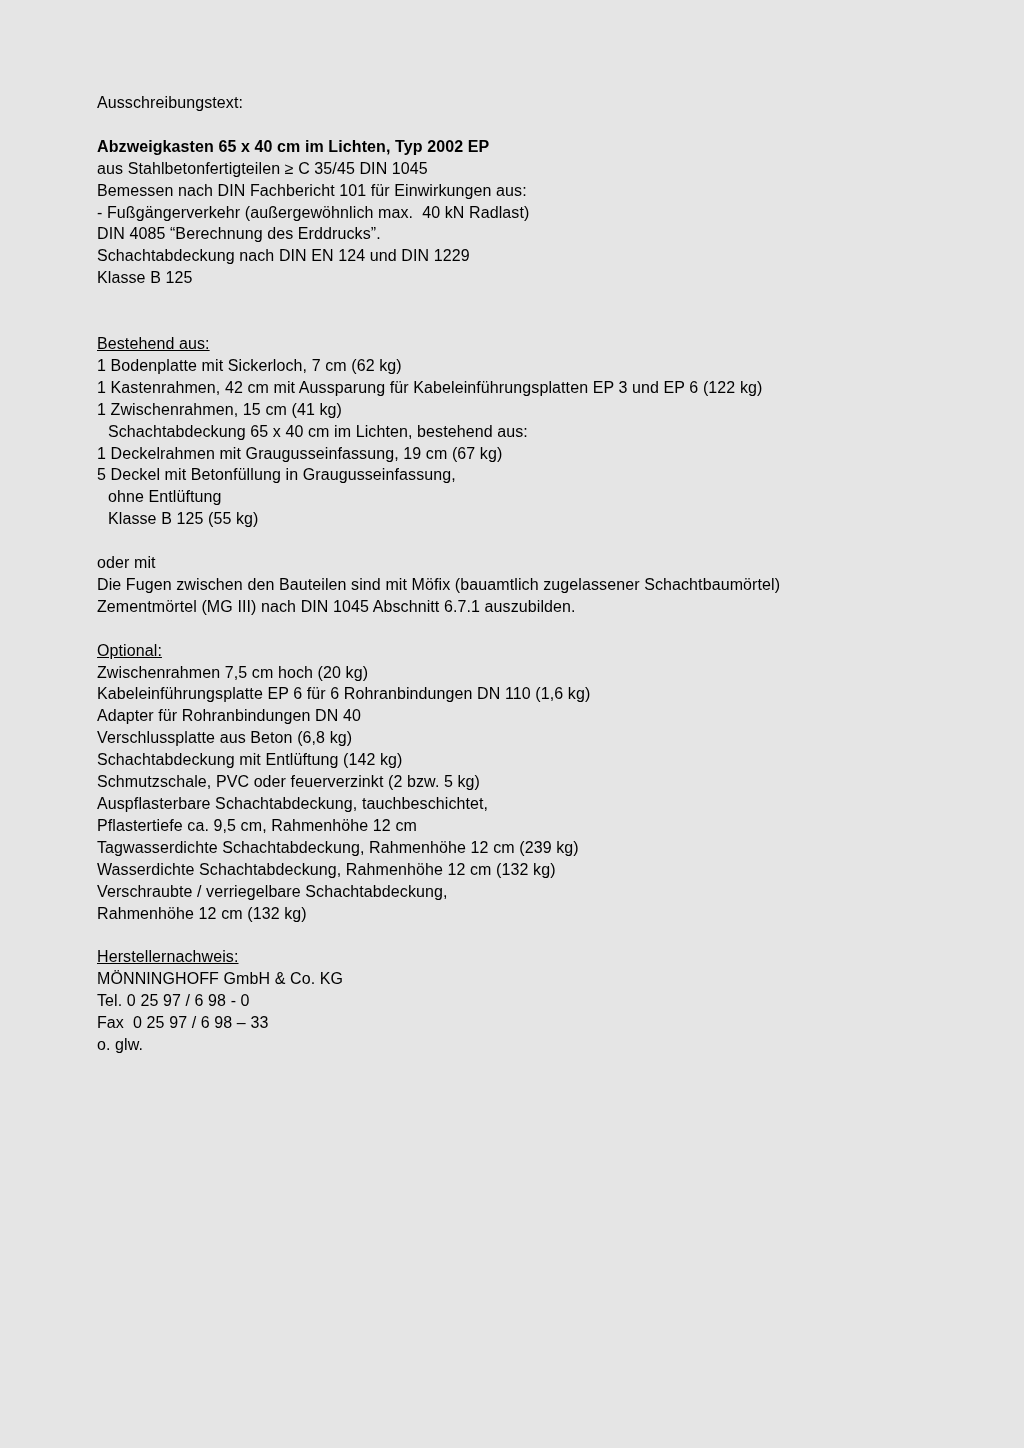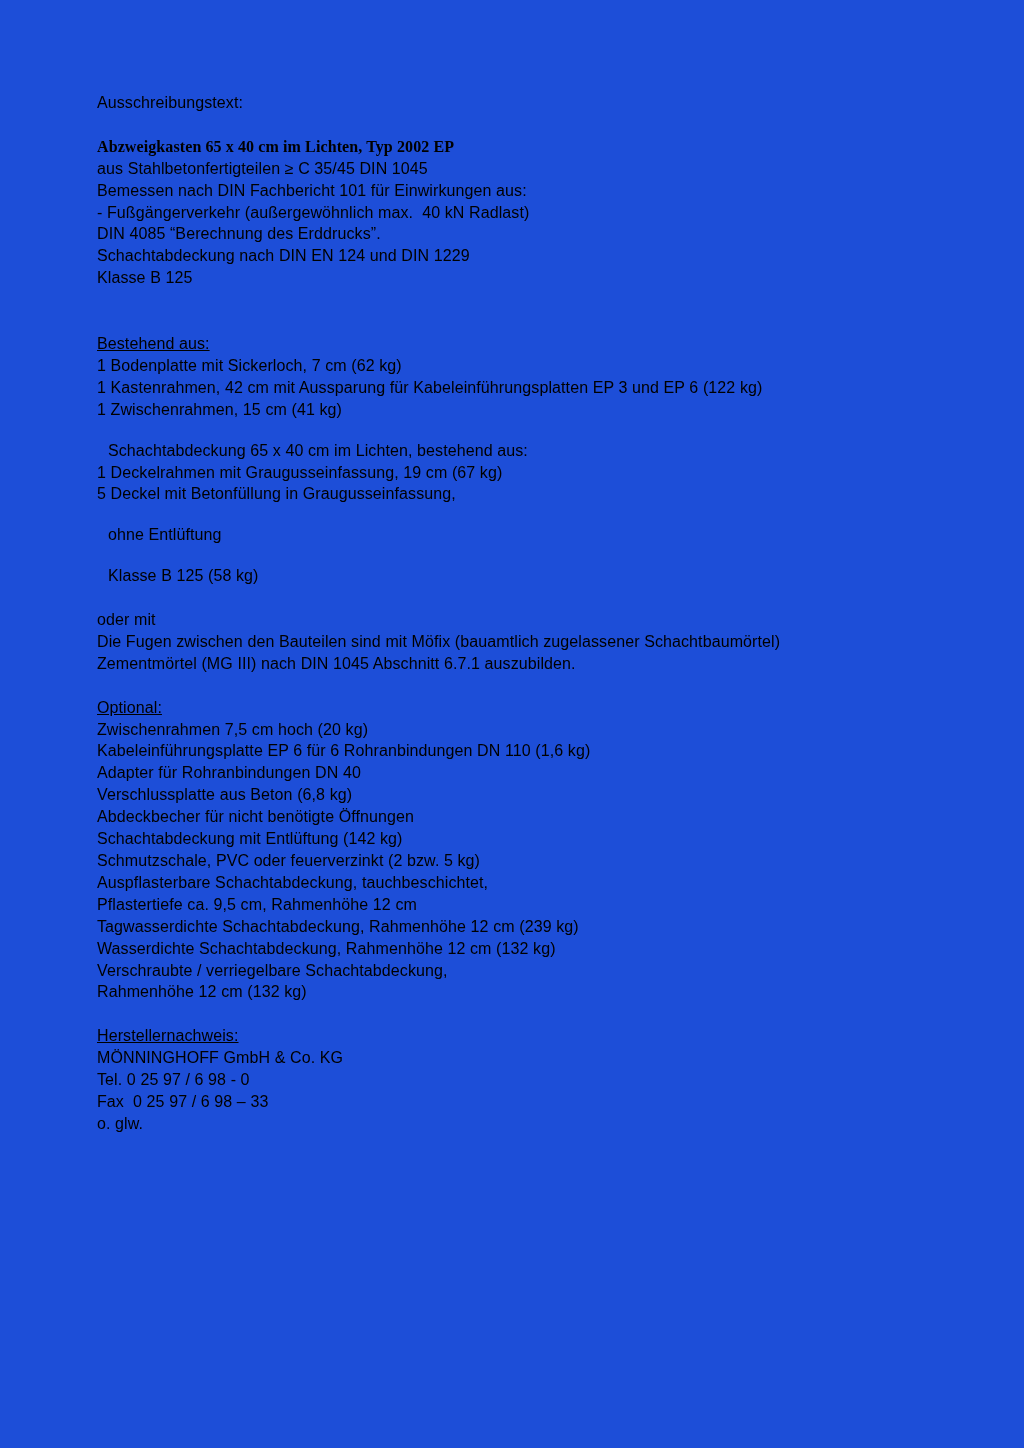--- a/index.html
+++ b/index.html
@@ -5,41 +5,41 @@
 <style>
   html, body {
     margin: 0;
     padding: 0;
     background: #ffffff;
   }
   .page {
     position: relative;
     width: 1024px;
     height: 1448px;
-    background: #1d4ed8;
+    background: #e5e5e5;
     overflow: hidden;
     font-family: "Liberation Sans", "DejaVu Sans", sans-serif;
     color: #000000;
   }
   .content {
     position: absolute;
     left: 97px;
     top: 92px;
     width: 840px;
     font-size: 16px;
     line-height: 21.9px;
     letter-spacing: 0.1px;
   }
   .line {
     white-space: pre-wrap;
     min-height: 21.9px;
   }
-  .line.bold { font-weight: 700; font-family: Liberation Serif, serif; }
+  .line.bold { font-weight: 700; }
   .line.underline { text-decoration: underline; }
-  .line.indent { padding-left: 11px; margin-top: 19px; }
+  .line.indent { padding-left: 11px; }
 </style>
 </head>
 <body>
 
 <div class="page">
   <div class="content" id="doc-content">
       <div class="line">Ausschreibungstext:</div>
       <div class="line">&nbsp;</div>
       <div class="line bold">Abzweigkasten 65 x 40 cm im Lichten, Typ 2002 EP</div>
       <div class="line">aus Stahlbetonfertigteilen ≥ C 35/45 DIN 1045</div>
@@ -51,32 +51,31 @@
       <div class="line">&nbsp;</div>
       <div class="line">&nbsp;</div>
       <div class="line underline">Bestehend aus:</div>
       <div class="line">1 Bodenplatte mit Sickerloch, 7 cm (62 kg)</div>
       <div class="line">1 Kastenrahmen, 42 cm mit Aussparung für Kabeleinführungsplatten EP 3 und EP 6 (122 kg)</div>
       <div class="line">1 Zwischenrahmen, 15 cm (41 kg)</div>
       <div class="line indent">Schachtabdeckung 65 x 40 cm im Lichten, bestehend aus:</div>
       <div class="line">1 Deckelrahmen mit Graugusseinfassung, 19 cm (67 kg)</div>
       <div class="line">5 Deckel mit Betonfüllung in Graugusseinfassung,</div>
       <div class="line indent">ohne Entlüftung</div>
-      <div class="line indent">Klasse B 125 (58 kg)</div>
+      <div class="line indent">Klasse B 125 (55 kg)</div>
       <div class="line">&nbsp;</div>
       <div class="line">oder mit</div>
       <div class="line">Die Fugen zwischen den Bauteilen sind mit Möfix (bauamtlich zugelassener Schachtbaumörtel)</div>
       <div class="line">Zementmörtel (MG III) nach DIN 1045 Abschnitt 6.7.1 auszubilden.</div>
       <div class="line">&nbsp;</div>
       <div class="line underline">Optional:</div>
       <div class="line">Zwischenrahmen 7,5 cm hoch (20 kg)</div>
       <div class="line">Kabeleinführungsplatte EP 6 für 6 Rohranbindungen DN 110 (1,6 kg)</div>
       <div class="line">Adapter für Rohranbindungen DN 40</div>
       <div class="line">Verschlussplatte aus Beton (6,8 kg)</div>
-      <div class="line">Abdeckbecher für nicht benötigte Öffnungen</div>
       <div class="line">Schachtabdeckung mit Entlüftung (142 kg)</div>
       <div class="line">Schmutzschale, PVC oder feuerverzinkt (2 bzw. 5 kg)</div>
       <div class="line">Auspflasterbare Schachtabdeckung, tauchbeschichtet,</div>
       <div class="line">Pflastertiefe ca. 9,5 cm, Rahmenhöhe 12 cm</div>
       <div class="line">Tagwasserdichte Schachtabdeckung, Rahmenhöhe 12 cm (239 kg)</div>
       <div class="line">Wasserdichte Schachtabdeckung, Rahmenhöhe 12 cm (132 kg)</div>
       <div class="line">Verschraubte / verriegelbare Schachtabdeckung,</div>
       <div class="line">Rahmenhöhe 12 cm (132 kg)</div>
       <div class="line">&nbsp;</div>
       <div class="line underline">Herstellernachweis:</div>

